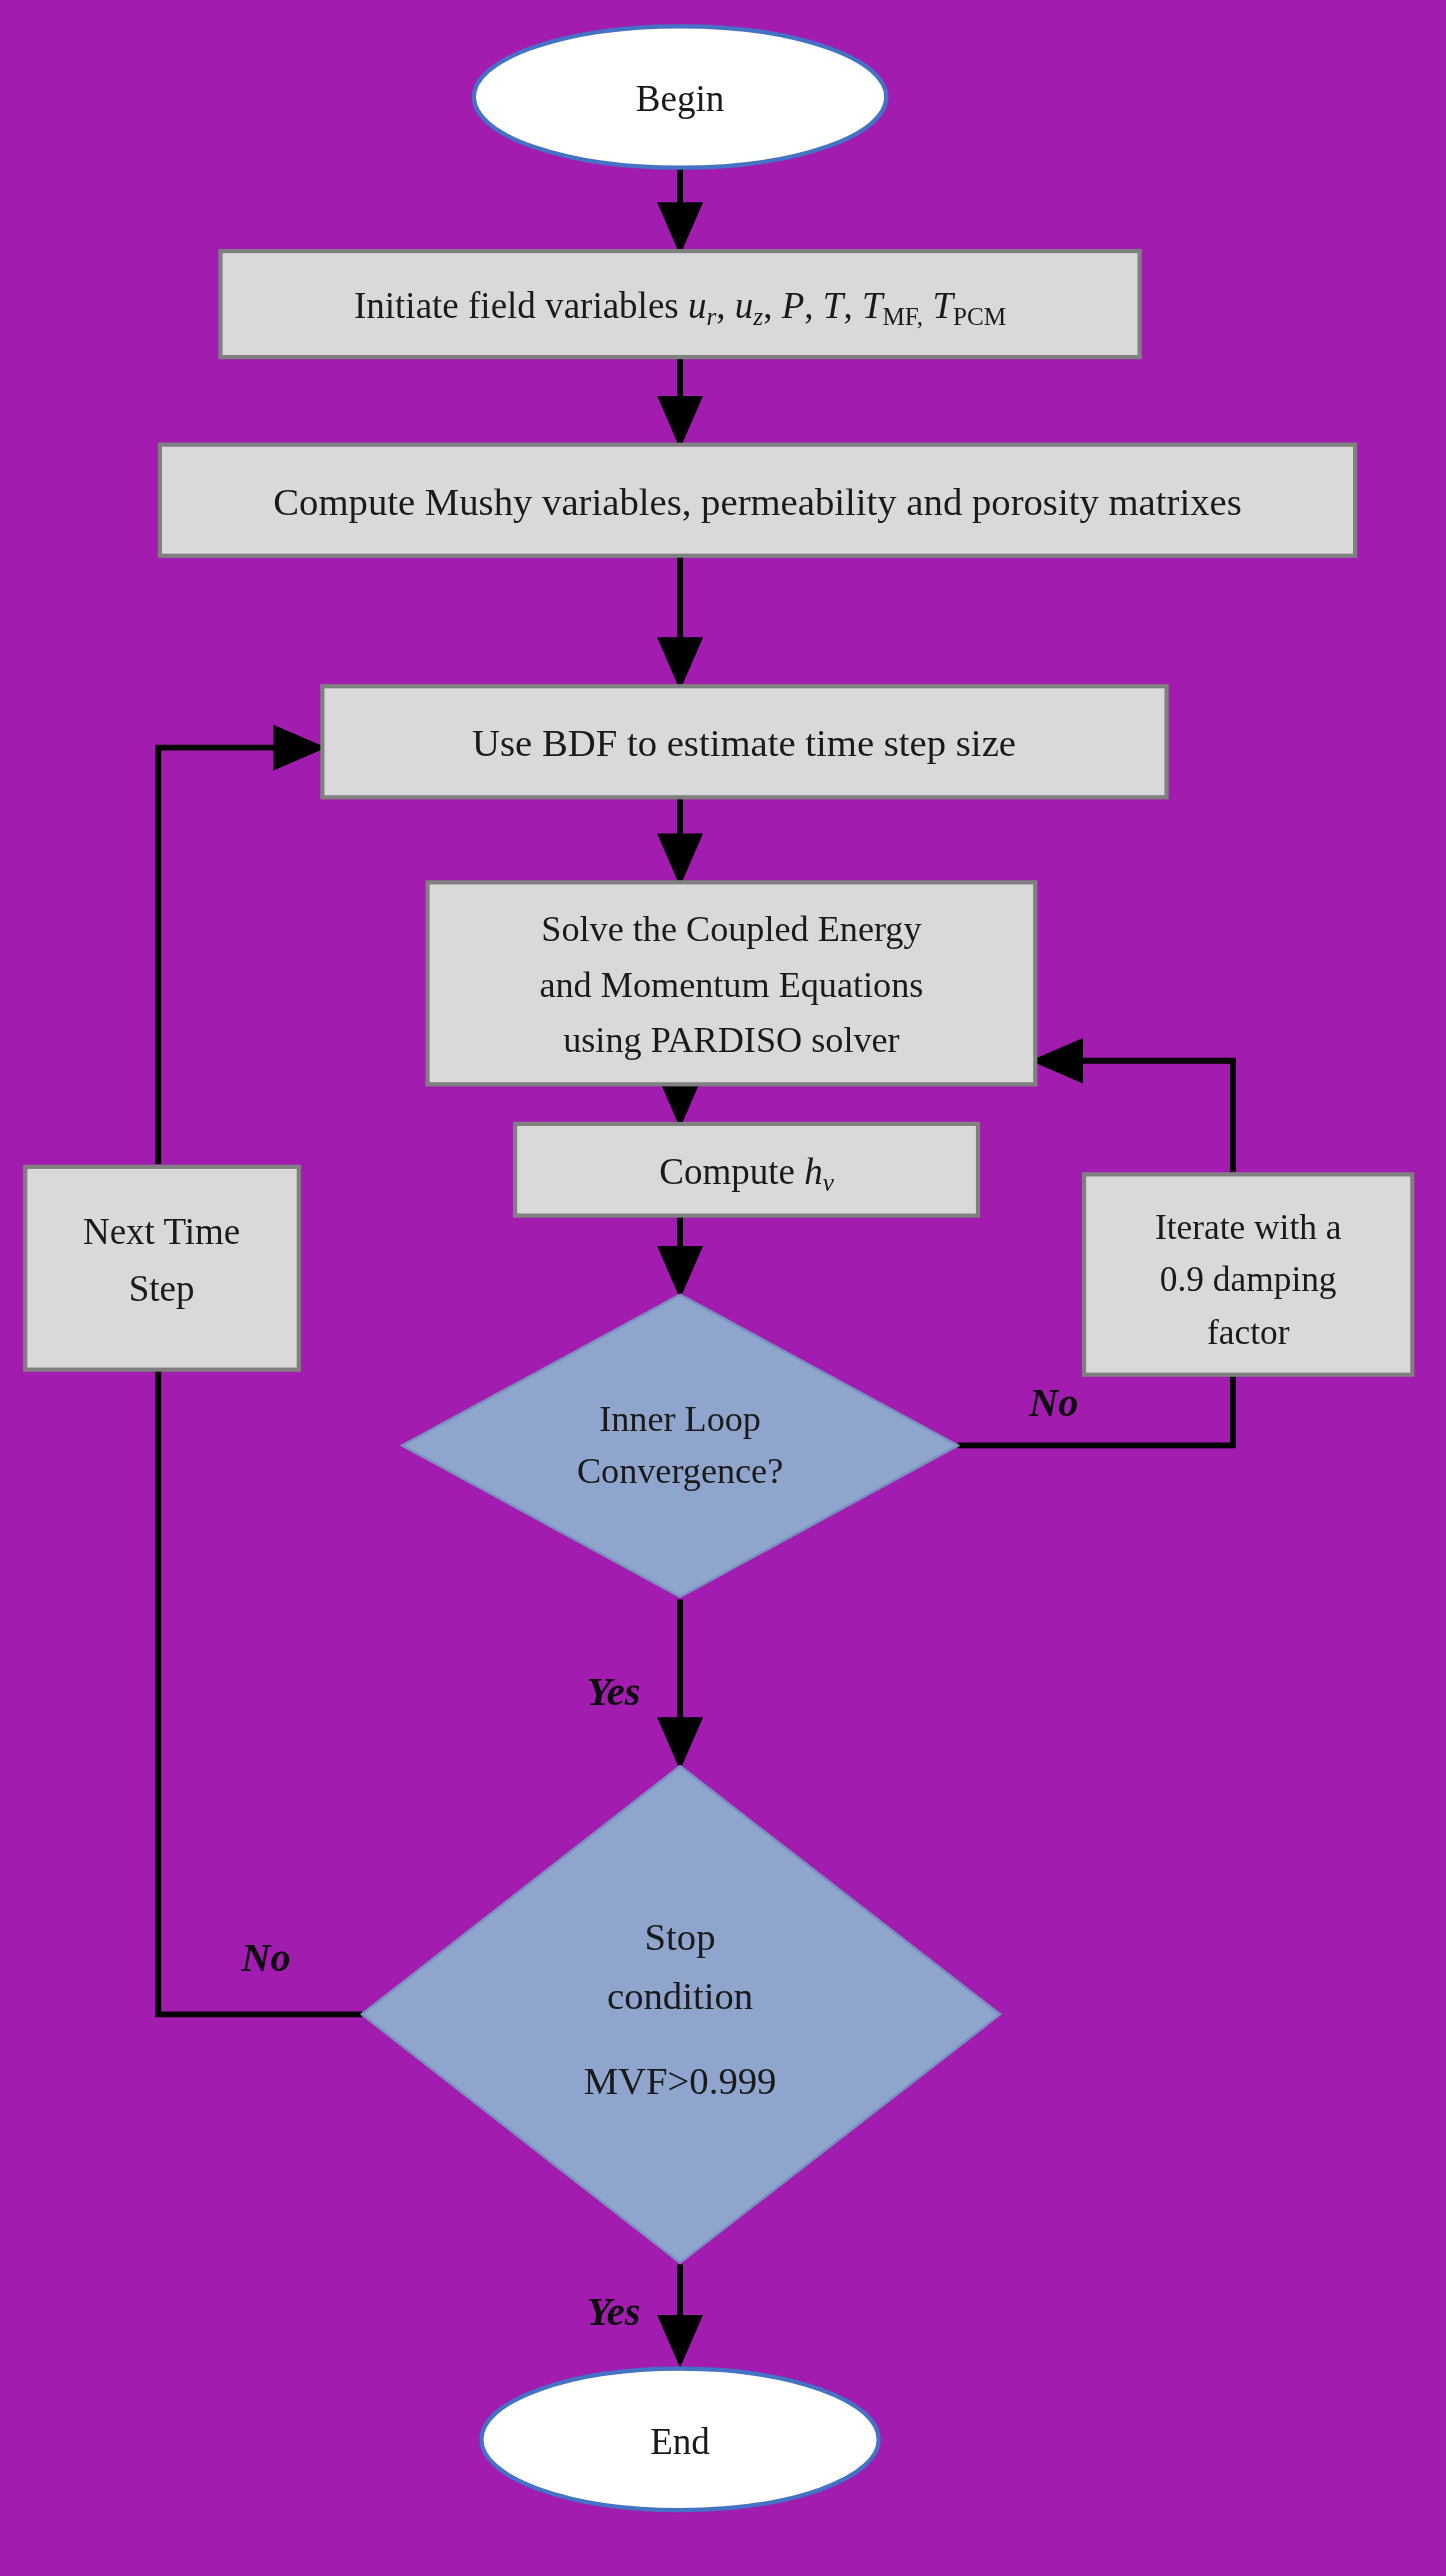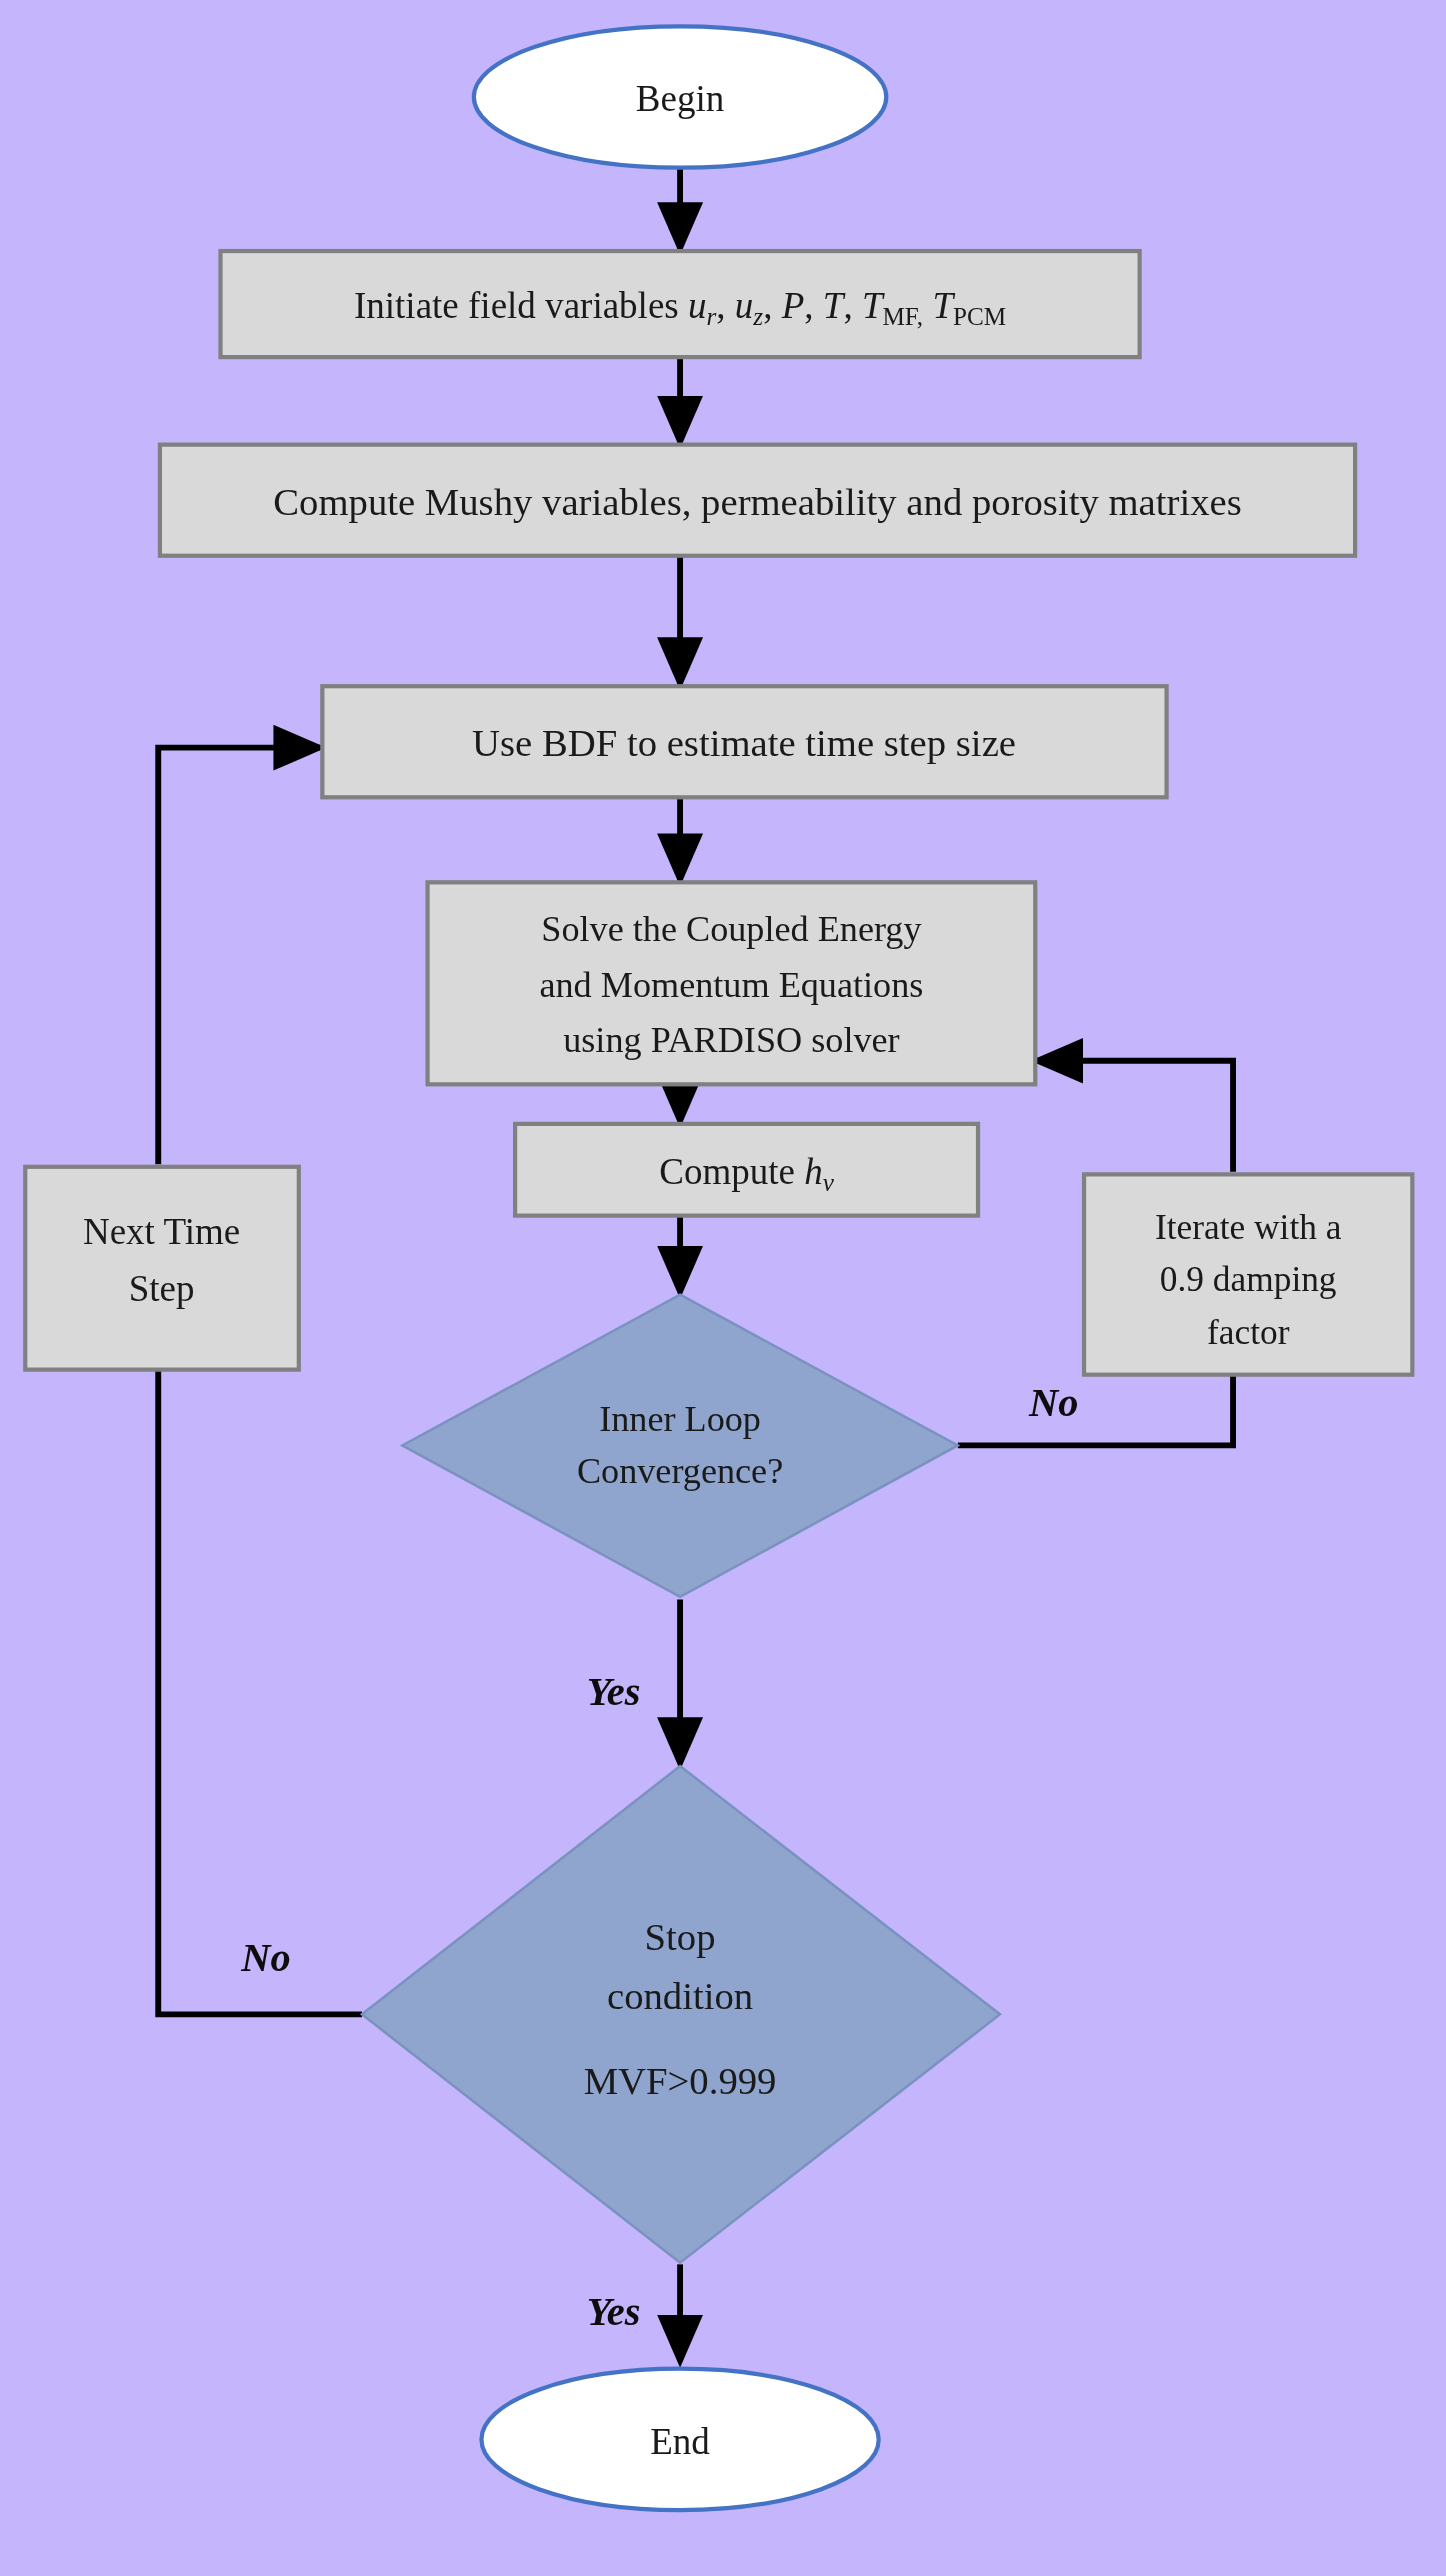--- a/index.html
+++ b/index.html
@@ -10,21 +10,21 @@
   body {
     width: 1446px;
     height: 2576px;
     font-family: "Liberation Serif", "DejaVu Serif", serif;
     overflow: hidden;
   }
   #flow-root {
     position: relative;
     width: 1446px;
     height: 2576px;
-    background: #c4b5fd;
+    background: #a21caf;
   }
   svg#flow-svg {
     position: absolute;
     top: 0;
     left: 0;
     width: 1446px;
     height: 2576px;
     display: block;
   }
   .node-label {

